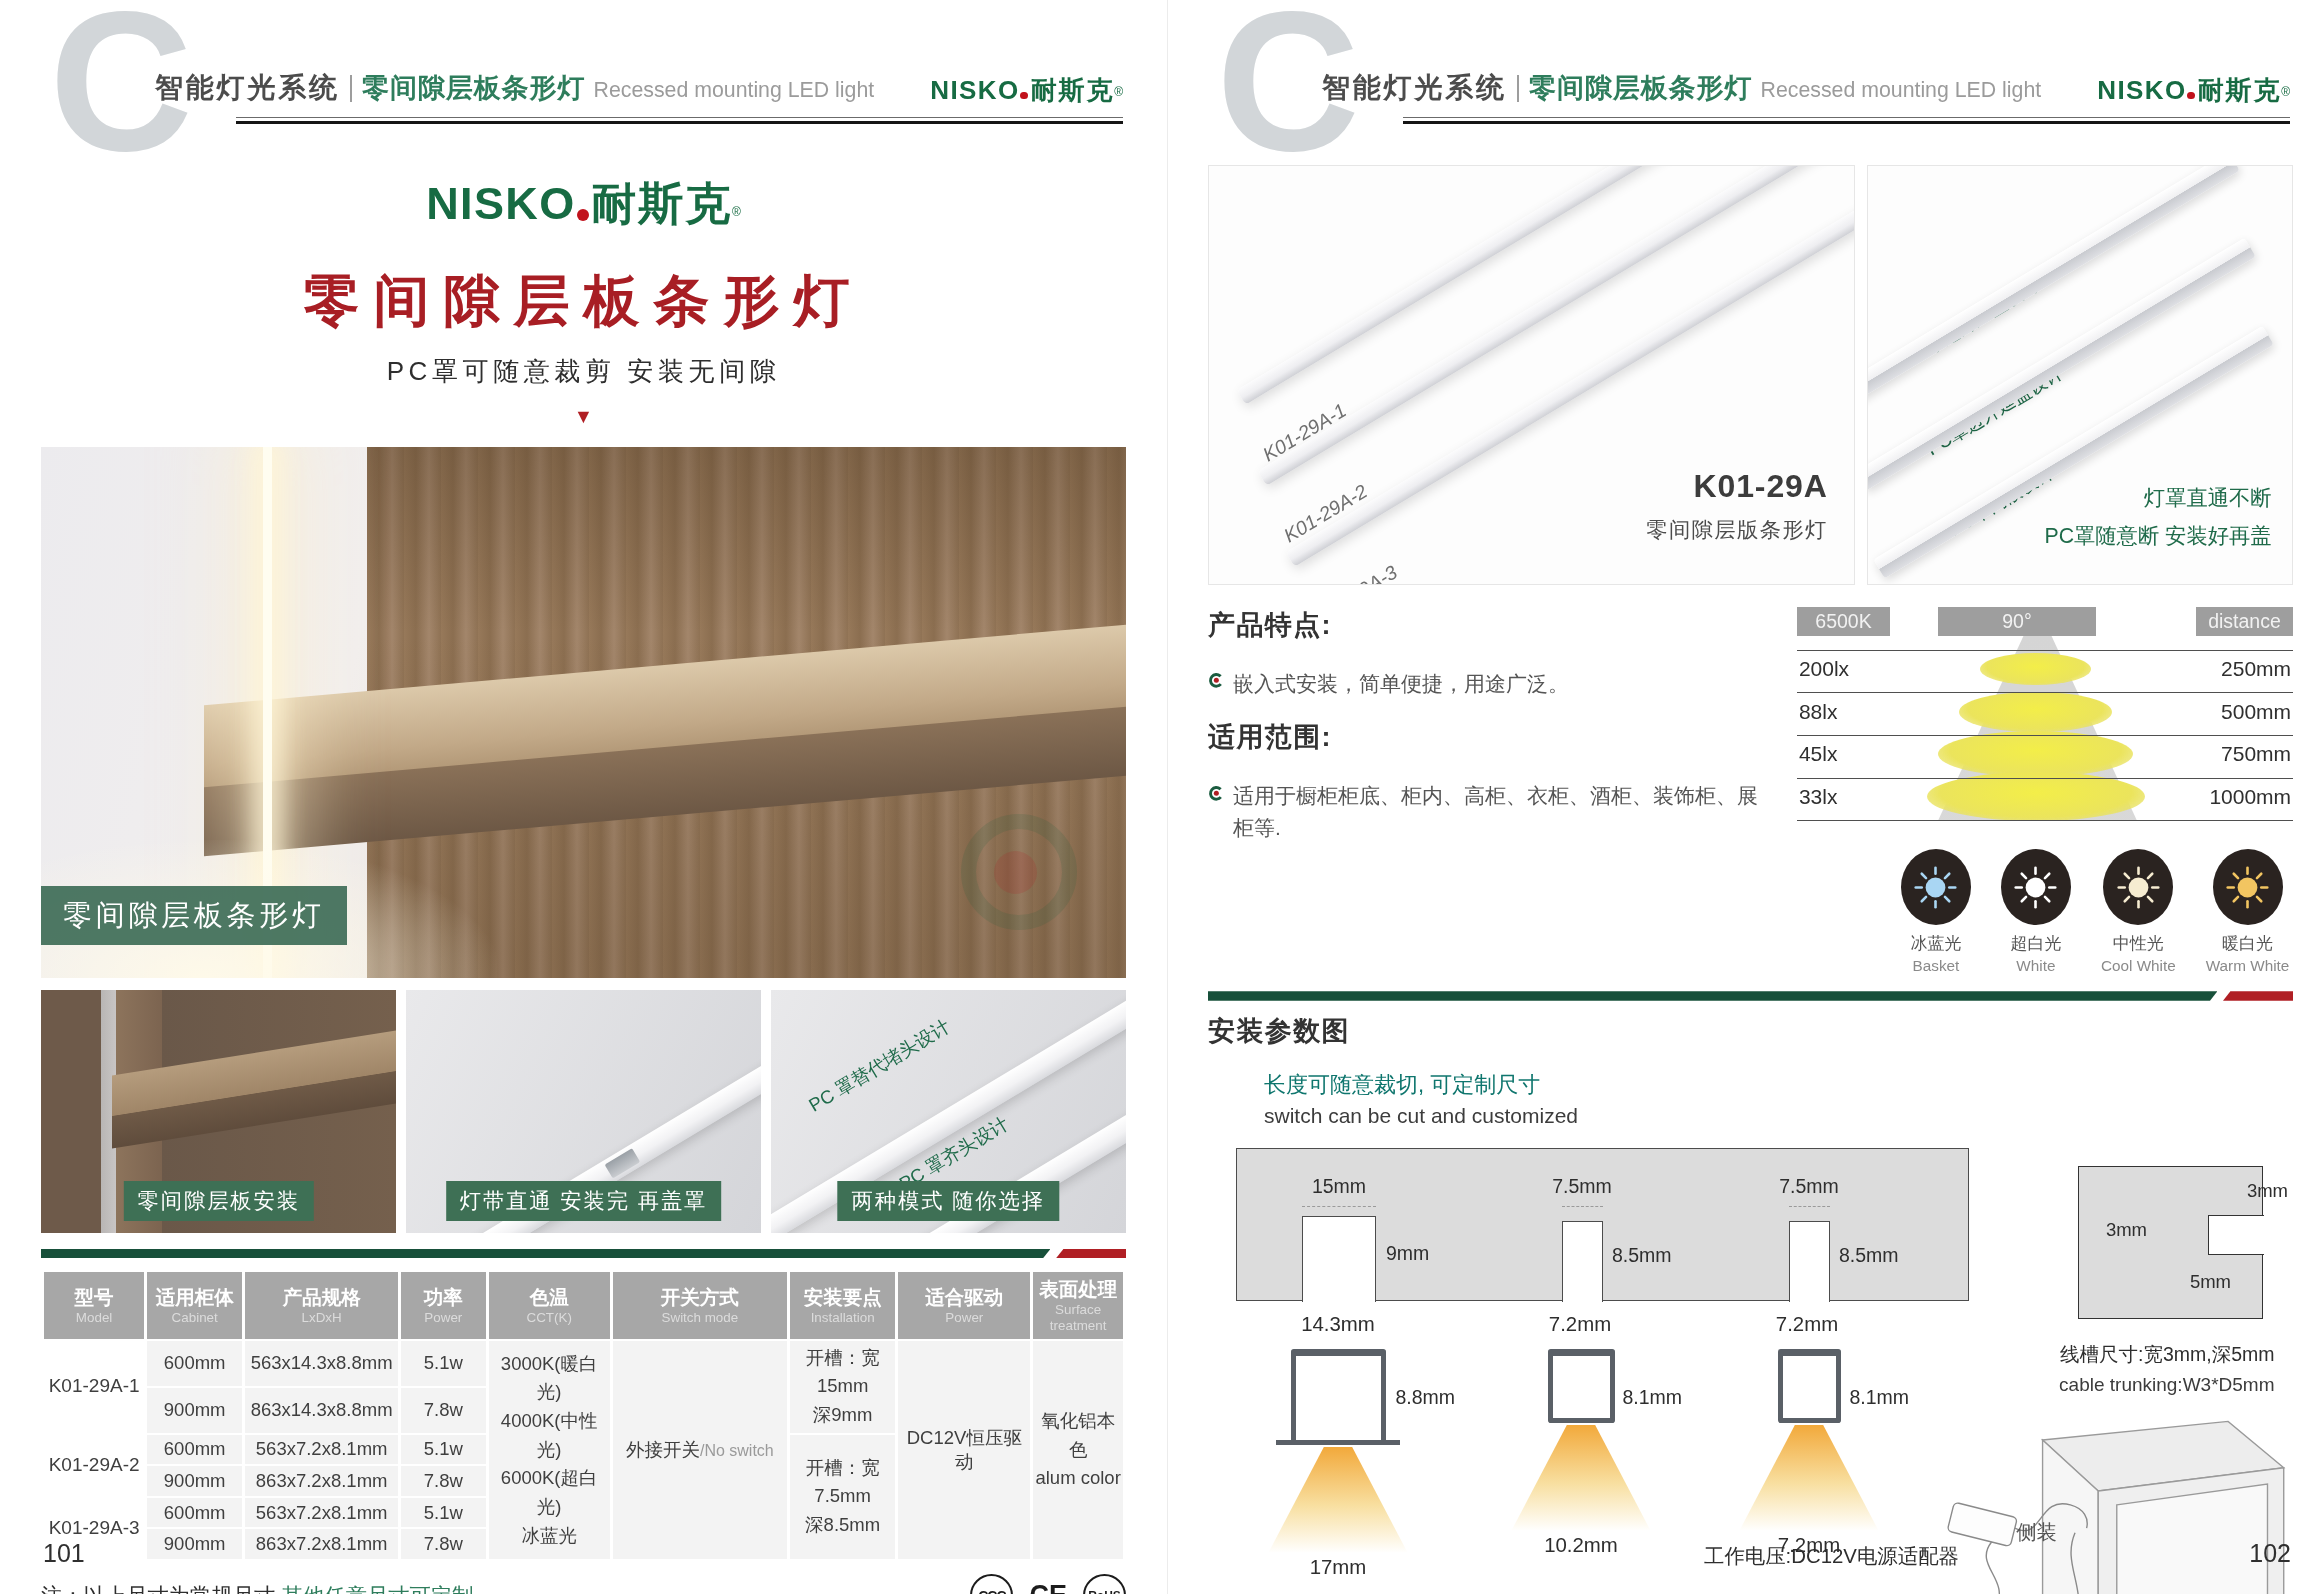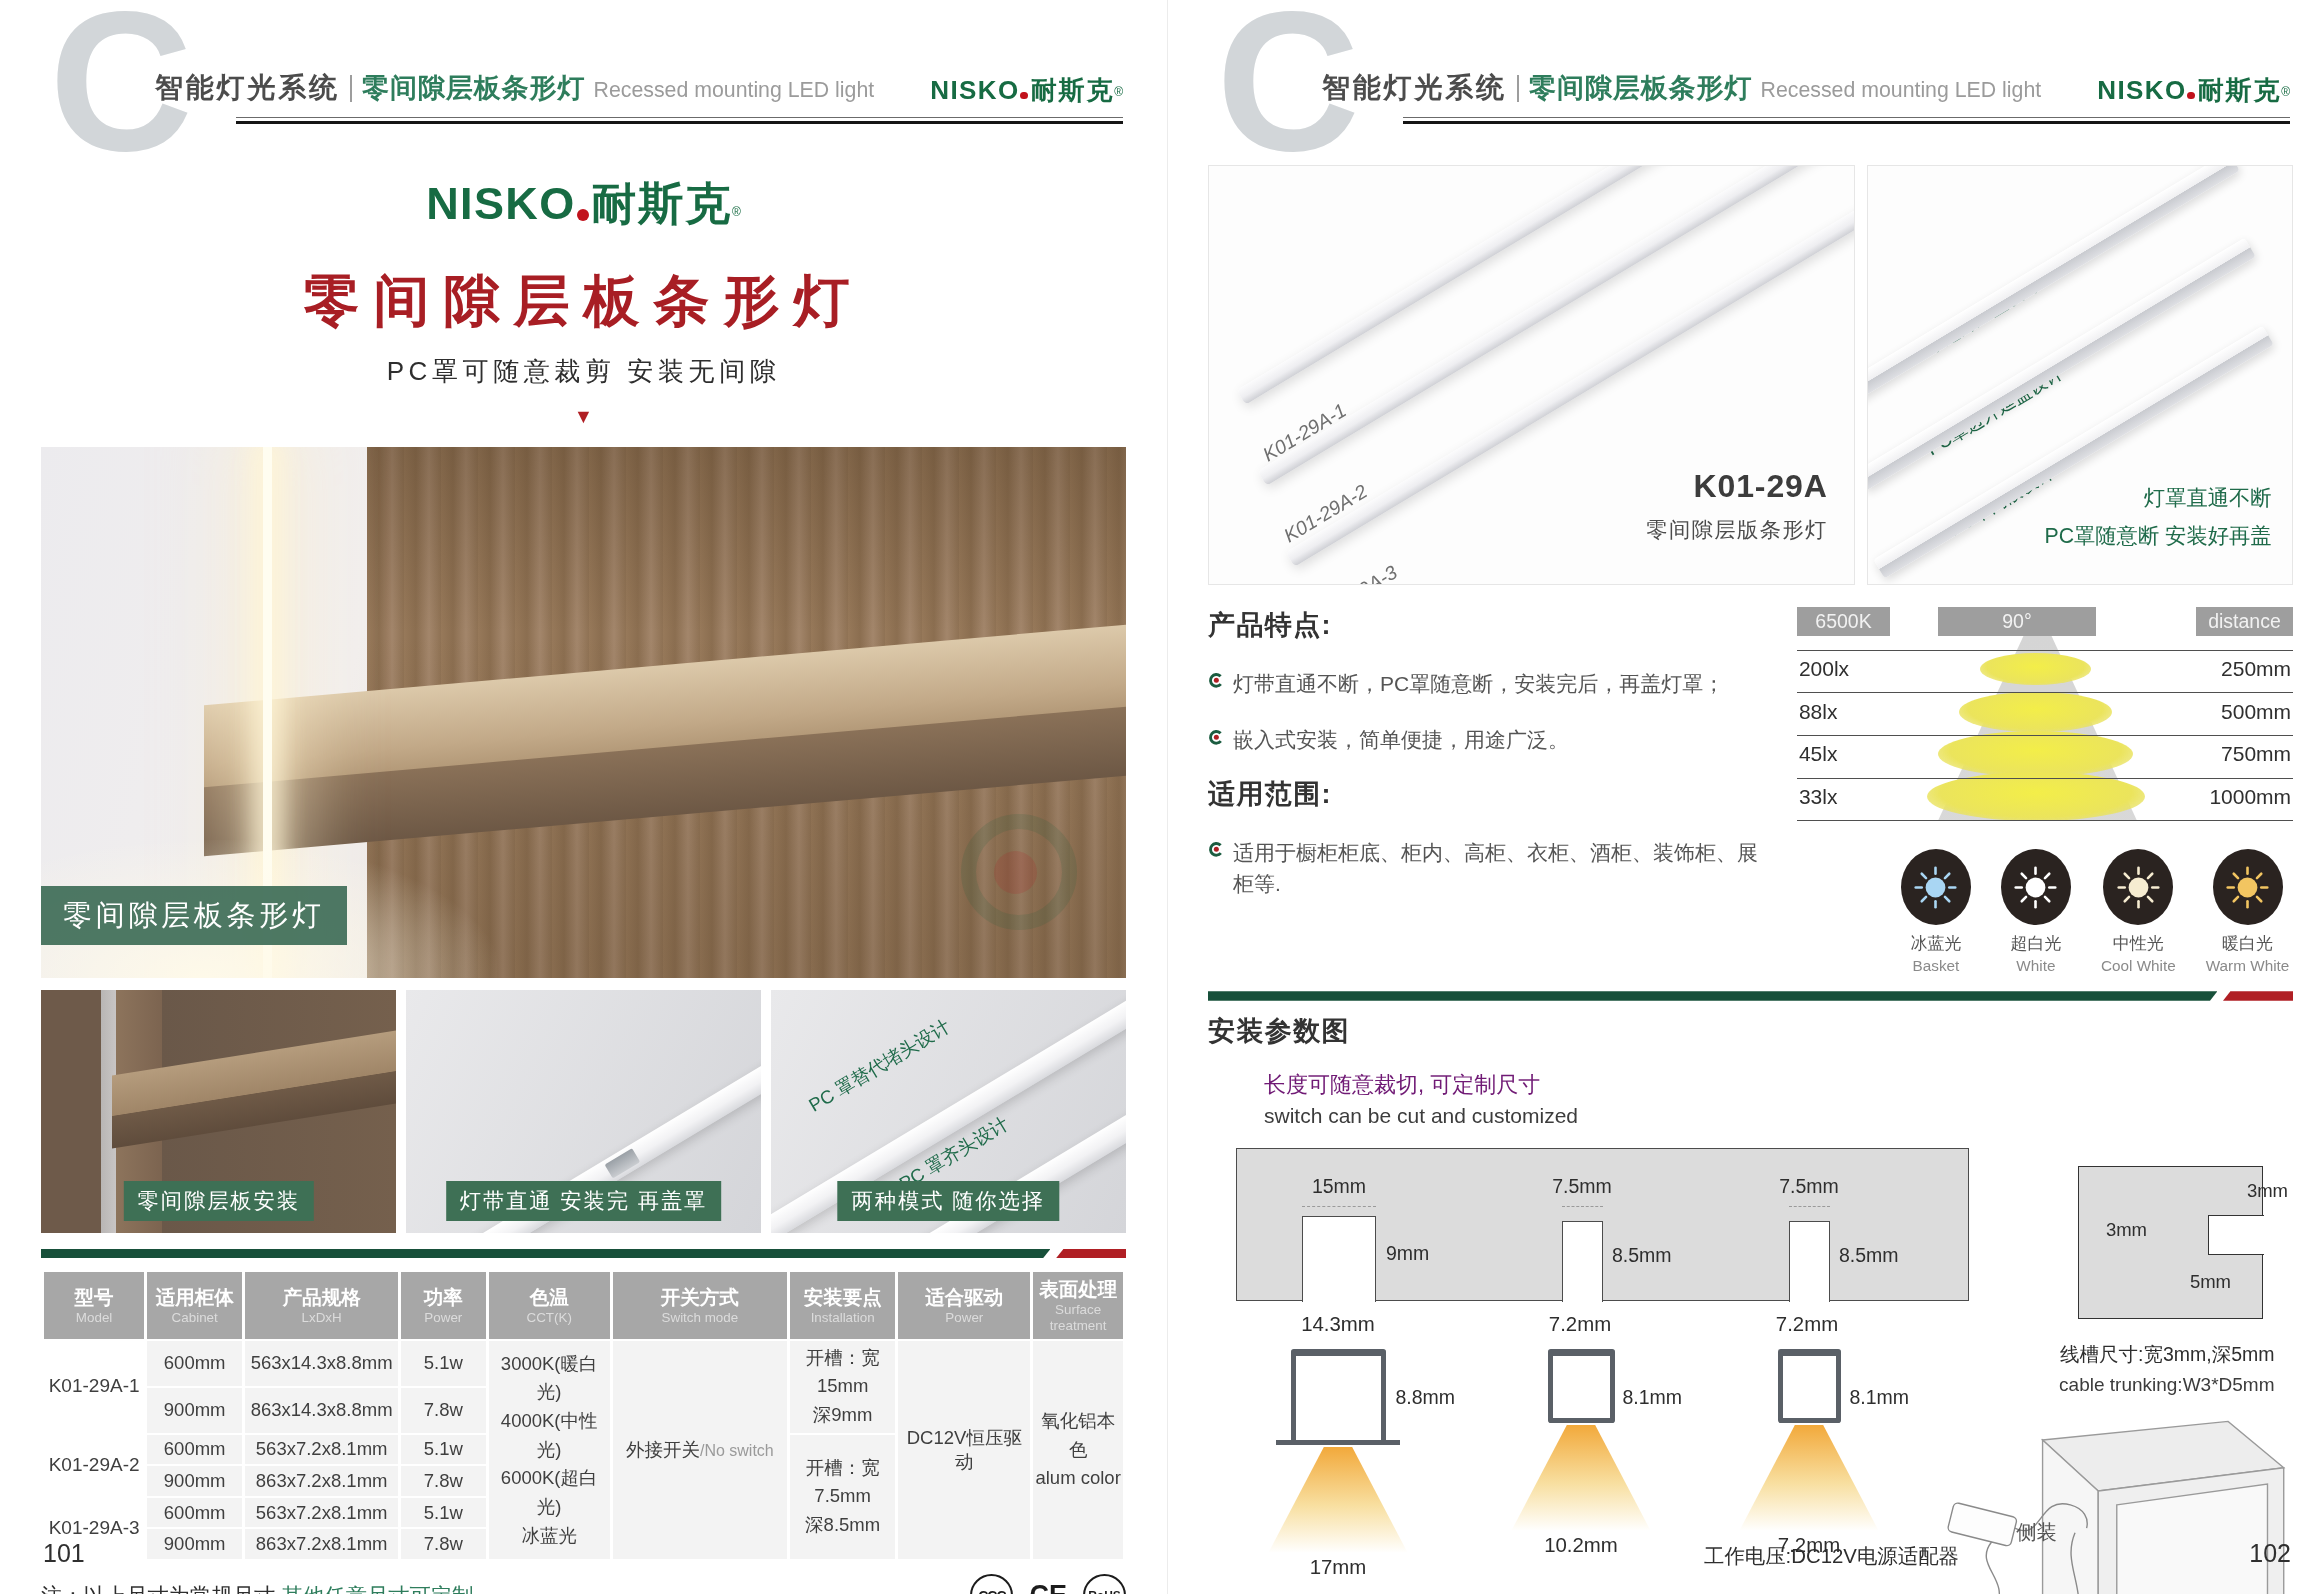--- a/index.html
+++ b/index.html
@@ -154,21 +154,21 @@
 
   .swatches { display:flex; justify-content:flex-end; gap:30px; margin-top:20.4px; padding-right:3.7px; }
   .swatch { text-align:center; }
   .blob { width:70px; height:76px; background:#2a2320; border-radius:50%; display:flex; align-items:center; justify-content:center; margin:0 auto; }
   .sw-cn { font-size:17px; color:#555; margin-top:7.4px; }
   .sw-en { font-size:15.3px; color:#8a8a8a; margin-top:1.9px; }
 
   
   .install { position:relative; height:645px; margin-top:6.5px; }
   .inst-title { position:absolute; left:0; top:0; font-size:27px; font-weight:bold; color:#333; letter-spacing:1.4px; }
-  .cut-cn { position:absolute; left:56px; top:57px; font-size:22px; color:#701a75;text-align:right; }
+  .cut-cn { position:absolute; left:56px; top:57px; font-size:22px; color:#0f766e;text-align:right; }
   .cut-en { position:absolute; left:56px; top:91px; font-size:21px; color:#3c3c3c; }
   .board { position:absolute; left:28px; top:135px; width:733px; height:153px; background:#dcdcdc; border:1.9px solid #4c4c4c; }
   .groove { position:absolute; bottom:-1.9px; background:#fff; border:1.9px solid #4c4c4c; border-bottom:none; }
   .g1 { left:65px; width:74px; height:86px; }
   .g2 { left:325px; width:41px; height:81px; }
   .g3 { left:552px; width:41px; height:81px; }
   .gdim-top { position:absolute; transform:translateX(-50%); top:26px; font-size:19.5px; color:#2e2e2e; }
   .gdim-topline { position:absolute; top:57px; border-top:1.4px dashed #9a9a9a; }
   .gdim-depth { position:absolute; font-size:19.5px; color:#2e2e2e; }
   .gdim-bottom { position:absolute; transform:translateX(-50%); top:300px; font-size:20.4px; color:#2e2e2e; }
@@ -409,27 +409,20 @@
 
     <div class="feat-row">
       <div class="feat-col">
         <div class="sec-title">产品特点:</div>
 
         <div class="feat-item">
           <svg viewBox="0 0 40 40" width="16.7" height="16.7">
               <circle cx="20" cy="20" r="14" fill="none" stroke="#1B5C40" stroke-width="7" stroke-dasharray="66 22" transform="rotate(40 20 20)"></circle>
               <circle cx="20" cy="20" r="6" fill="#B01F24"></circle>
             </svg>
-          <span class="feat-text">灯带直通不断，PC罩随意断，安装完后，再盖灯罩；</span>
-        </div>
-        <div class="feat-item">
-          <svg viewBox="0 0 40 40" width="16.7" height="16.7">
-              <circle cx="20" cy="20" r="14" fill="none" stroke="#1B5C40" stroke-width="7" stroke-dasharray="66 22" transform="rotate(40 20 20)"></circle>
-              <circle cx="20" cy="20" r="6" fill="#B01F24"></circle>
-            </svg>
           <span class="feat-text">嵌入式安装，简单便捷，用途广泛。</span>
         </div>
 
         <div class="scope-block">
           <div class="sec-title">适用范围:</div>
           <div class="feat-item">
             <svg viewBox="0 0 40 40" width="16.7" height="16.7">
                 <circle cx="20" cy="20" r="14" fill="none" stroke="#1B5C40" stroke-width="7" stroke-dasharray="66 22" transform="rotate(40 20 20)"></circle>
                 <circle cx="20" cy="20" r="6" fill="#B01F24"></circle>
               </svg>

